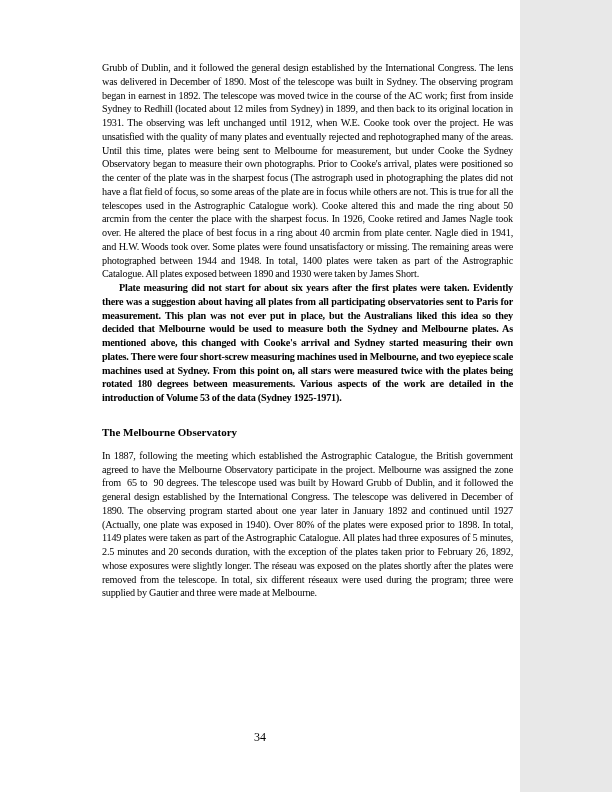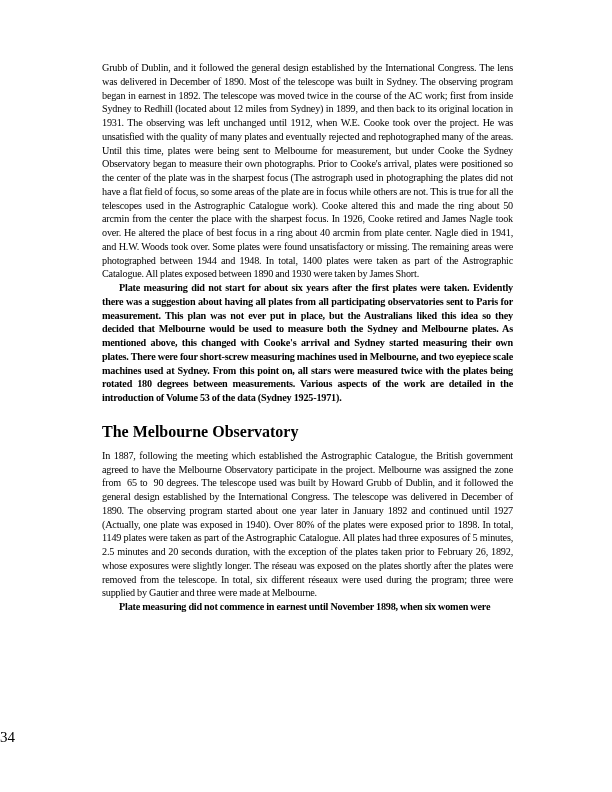--- a/index.html
+++ b/index.html
@@ -2,21 +2,21 @@
 <html><head>
 <meta charset="utf-8">
 <style>
   html, body {
     margin: 0;
     padding: 0;
     background: #e8e8e8;
   }
   .page {
     position: relative;
-    width: 612px;
+    width: 520px;
     height: 792px;
     background: #ffffff;
     font-family: "Liberation Serif", "DejaVu Serif", serif;
     color: #000000;
     overflow: hidden;
   }
   .text-block {
     position: absolute;
     left: 102px;
     top: 61px;
@@ -28,43 +28,42 @@
     word-spacing: -0.2px;
   }
   .para {
     margin: 0;
   }
   .para.indent {
     text-indent: 17px;
     font-weight: bold;
   }
   .section-heading {
-    font-size: 16px;
+    font-size: 11px;
     font-weight: bold;
     letter-spacing: 0;
     word-spacing: 0;
     text-align: left;
     margin: 19px 0 9px 0;
     line-height: 16px;
   }
   .page-number {
     position: absolute;
     top: 731px;
     left: 0;
     width: 100%;
-    text-align: left;
-    font-size: 15px;
+    text-align: center;
+    font-size: 12px;
     line-height: 13px;
   }
 </style>
 </head>
 <body>
 
 <div class="page">
   <div class="text-block">
     <p class="para">Grubb of Dublin, and it followed the general design established by the International Congress. The lens was delivered in December of 1890. Most of the telescope was built in Sydney. The observing program began in earnest in 1892. The telescope was moved twice in the course of the AC work; first from inside Sydney to Redhill (located about 12 miles from Sydney) in 1899, and then back to its original location in 1931. The observing was left unchanged until 1912, when W.E. Cooke took over the project. He was unsatisfied with the quality of many plates and eventually rejected and rephotographed many of the areas. Until this time, plates were being sent to Melbourne for measurement, but under Cooke the Sydney Observatory began to measure their own photographs. Prior to Cooke's arrival, plates were positioned so the center of the plate was in the sharpest focus (The astrograph used in photographing the plates did not have a flat field of focus, so some areas of the plate are in focus while others are not. This is true for all the telescopes used in the Astrographic Catalogue work). Cooke altered this and made the ring about 50 arcmin from the center the place with the sharpest focus. In 1926, Cooke retired and James Nagle took over. He altered the place of best focus in a ring about 40 arcmin from plate center. Nagle died in 1941, and H.W. Woods took over. Some plates were found unsatisfactory or missing. The remaining areas were photographed between 1944 and 1948. In total, 1400 plates were taken as part of the Astrographic Catalogue. All plates exposed between 1890 and 1930 were taken by James Short.</p>
     <p class="para indent">Plate measuring did not start for about six years after the first plates were taken. Evidently there was a suggestion about having all plates from all participating observatories sent to Paris for measurement. This plan was not ever put in place, but the Australians liked this idea so they decided that Melbourne would be used to measure both the Sydney and Melbourne plates. As mentioned above, this changed with Cooke's arrival and Sydney started measuring their own plates. There were four short-screw measuring machines used in Melbourne, and two eyepiece scale machines used at Sydney. From this point on, all stars were measured twice with the plates being rotated 180 degrees between measurements. Various aspects of the work are detailed in the introduction of Volume 53 of the data (Sydney 1925-1971).</p>
     <h2 class="section-heading">The Melbourne Observatory</h2>
     <p class="para">In 1887, following the meeting which established the Astrographic Catalogue, the British government agreed to have the Melbourne Observatory participate in the project. Melbourne was assigned the zone from &nbsp;65 to &nbsp;90 degrees. The telescope used was built by Howard Grubb of Dublin, and it followed the general design established by the International Congress. The telescope was delivered in December of 1890. The observing program started about one year later in January 1892 and continued until 1927 (Actually, one plate was exposed in 1940). Over 80% of the plates were exposed prior to 1898. In total, 1149 plates were taken as part of the Astrographic Catalogue. All plates had three exposures of 5 minutes, 2.5 minutes and 20 seconds duration, with the exception of the plates taken prior to February 26, 1892, whose exposures were slightly longer. The réseau was exposed on the plates shortly after the plates were removed from the telescope. In total, six different réseaux were used during the program; three were supplied by Gautier and three were made at Melbourne.</p>
-    <p class="para indent">Plate measuring did not commence in earnest until November 1898, when six women were</p>
   </div>
   <div class="page-number">34</div>
 </div>
 
 </body></html>

